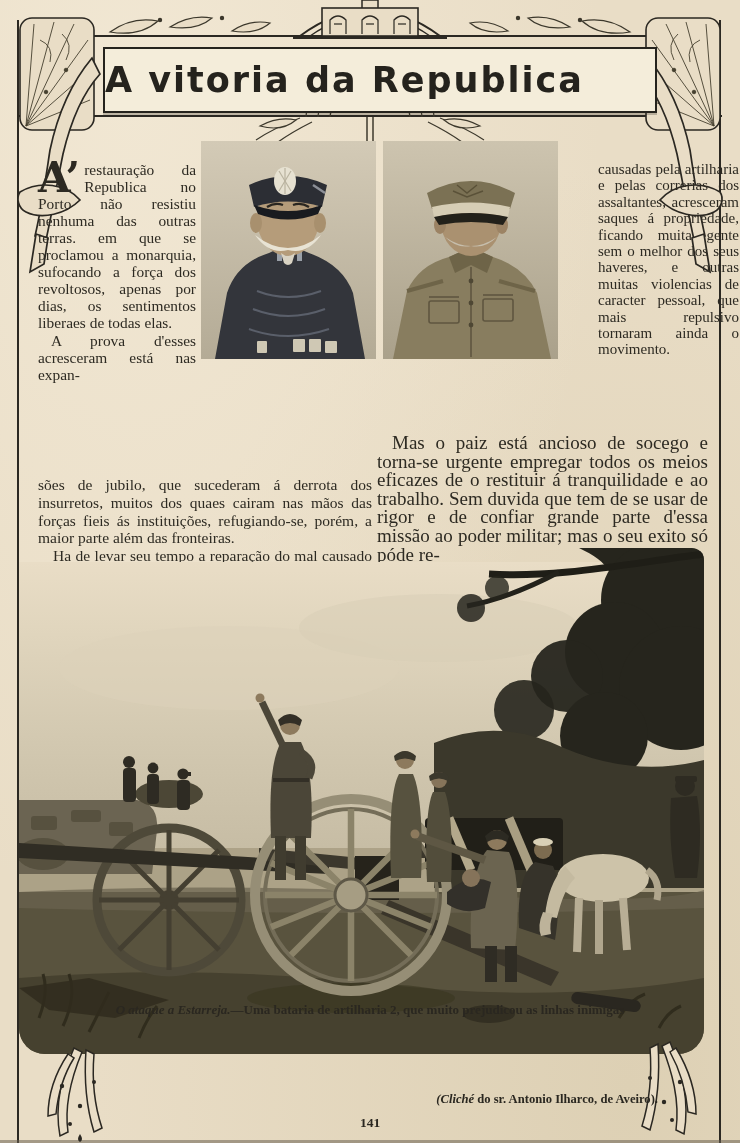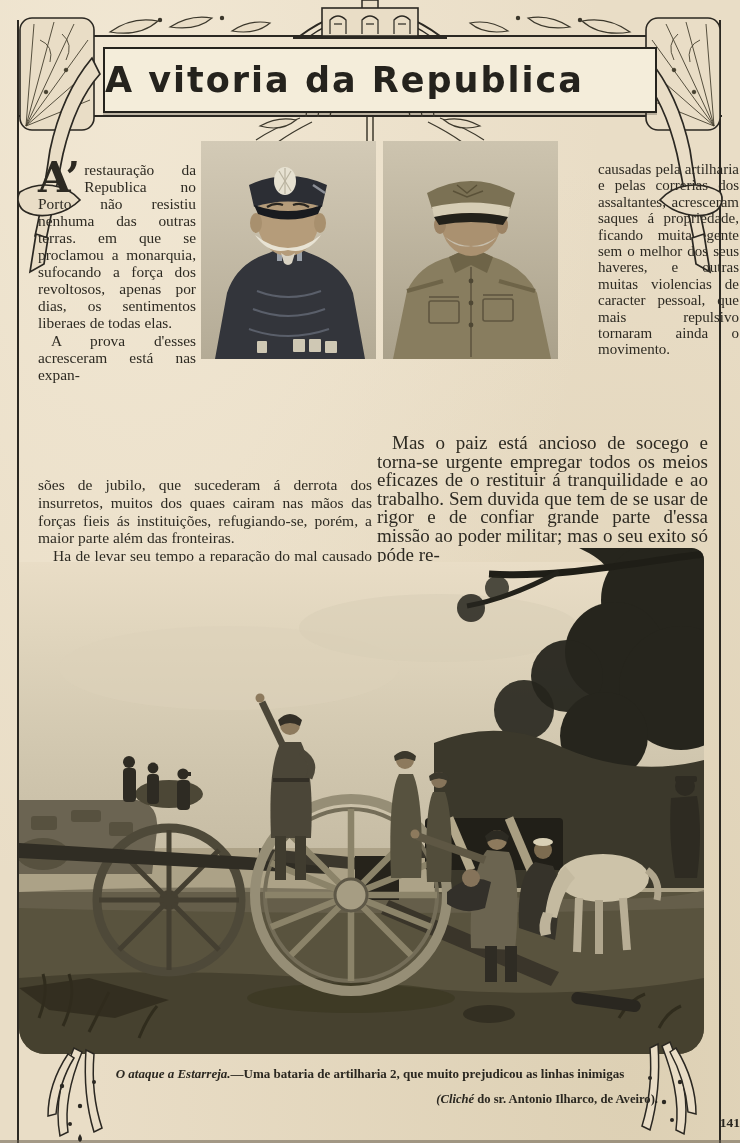--- a/index.html
+++ b/index.html
@@ -68,31 +68,31 @@
     text-align:justify; text-align-last:center; color:#2a2720;
   }
 
   .main-photo {
     position:absolute; left:19px; top:548px; width:685px; height:506px;
     border-radius:8px 12px 26px 26px; overflow:hidden;
   }
   .main-photo svg { display:block; }
 
   .photo-caption {
-    position:absolute; left:60px; top:1066px; width:620px; text-align:center;
+    position:absolute; left:60px; top:1002px; width:620px; text-align:center;
     font-size:13px; font-weight:bold; color:#2a2720;
   }
   .photo-caption .lead { font-style:italic; }
   .photo-credit {
     position:absolute; left:0; top:1092px; width:658px; text-align:right;
     font-size:12.6px; font-weight:bold; color:#2a2720;
   }
   .photo-credit .lead { font-style:italic; }
   .page-number {
-    position:absolute; left:0; top:1115px; width:740px; text-align:right;
+    position:absolute; left:0; top:1115px; width:740px; text-align:center;
     font-weight:bold; font-size:13.5px; color:#2a2720;
   }
 </style>
 </head>
 <body>
 
 <div class="page">
 
   <div class="rule rule-left"></div>
   <div class="rule rule-right"></div>

